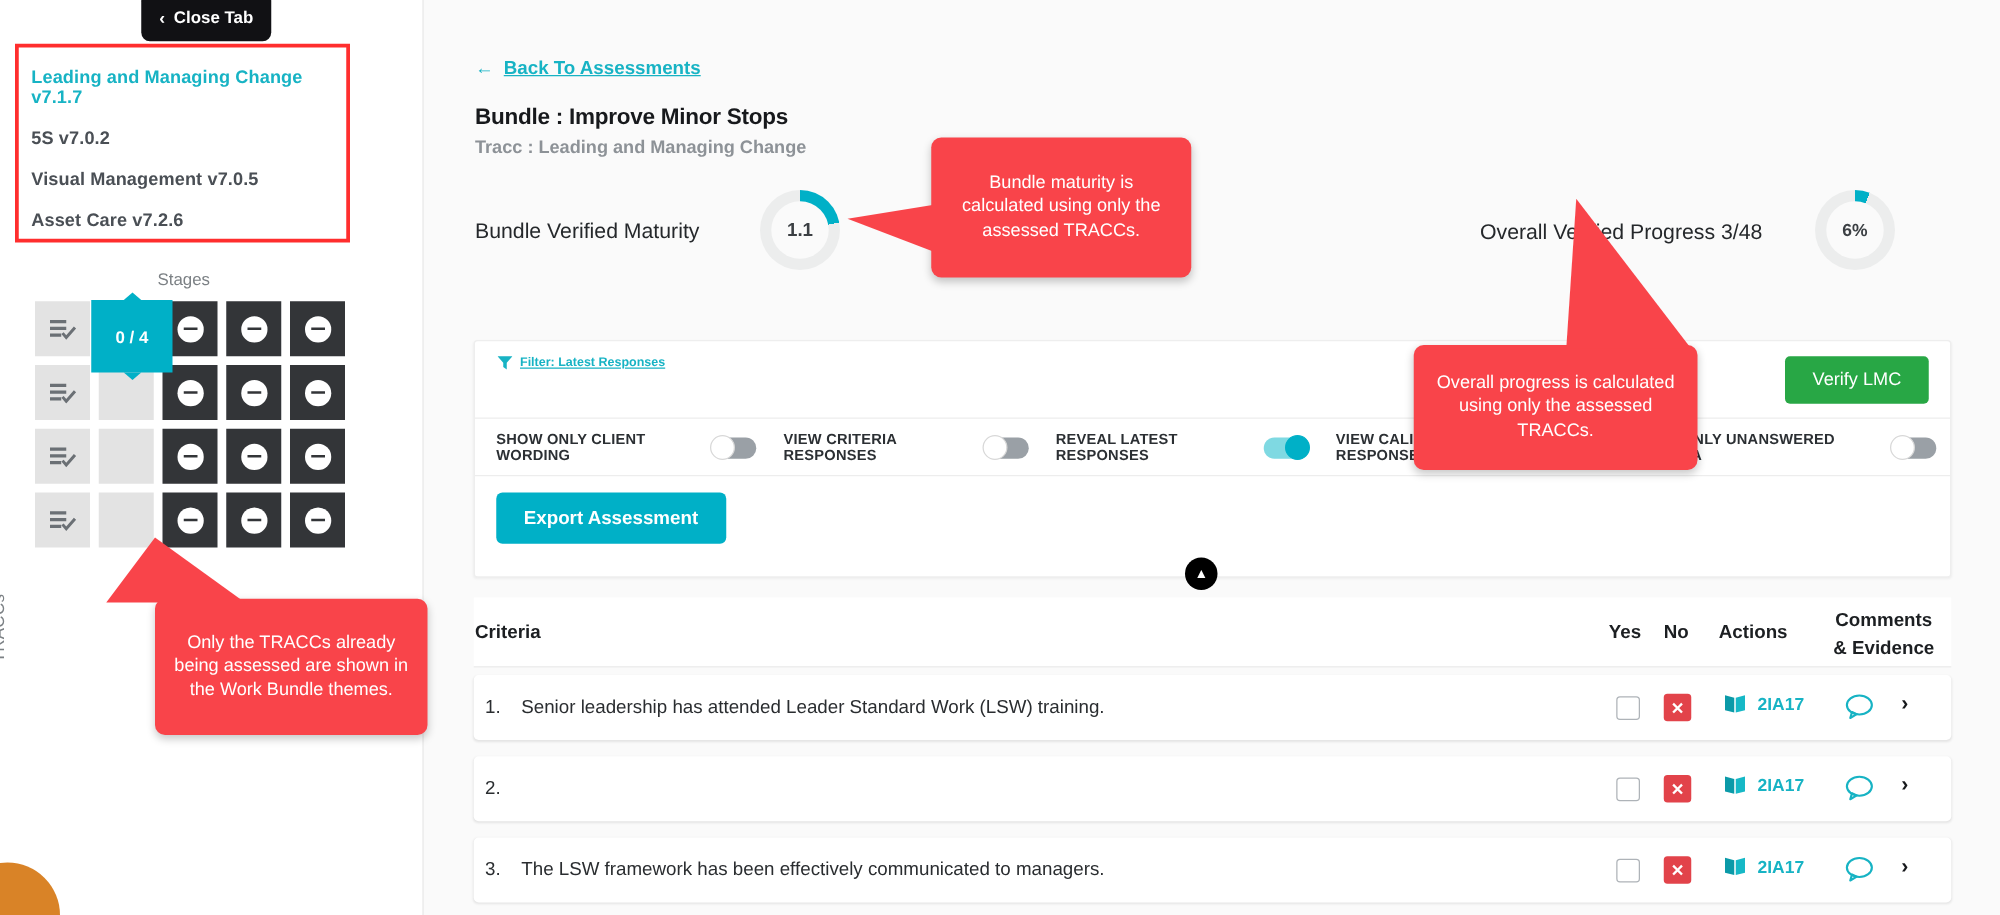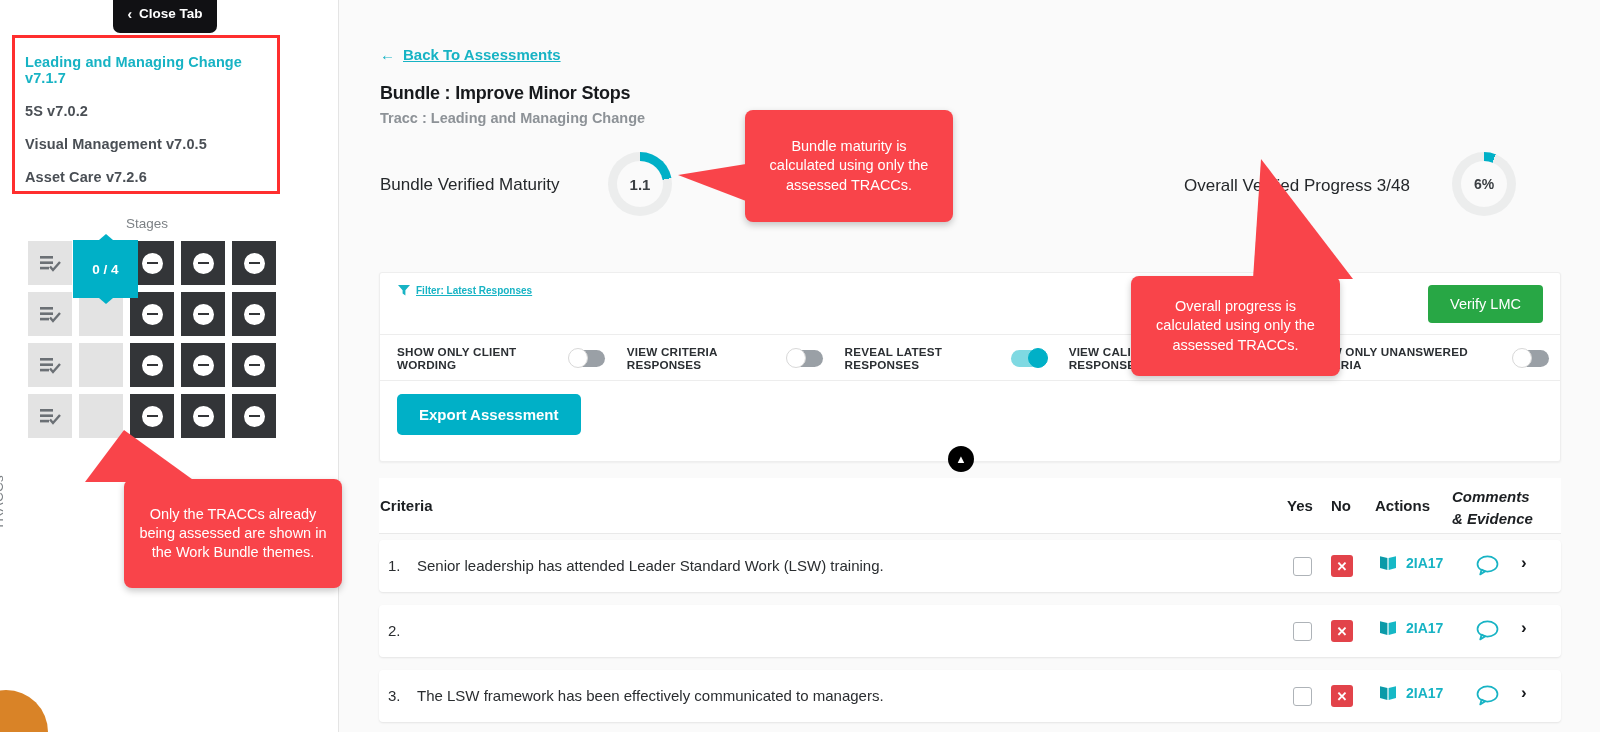--- a/index.html
+++ b/index.html
@@ -214,21 +214,21 @@
     border-bottom: 1px solid #e9e9e9;
   }
   .th {
     position: absolute;
     font-size: 15px; font-weight: 700; color: #1c1f22;
   }
   .th-criteria { left: 1px; top: 19px; }
   .th-yes   { left: 908px; top: 19px; }
   .th-no    { left: 952px; top: 19px; }
   .th-actions { left: 996px; top: 19px; }
-  .th-comments { left: 1073px; top: 8px; width: 110px; text-align: left; line-height: 1.45; font-style: italic; }
+  .th-comments { left: 1073px; top: 8px; width: 110px; text-align: center; line-height: 1.45; }
 
   .rows { position: absolute; left: 40px; top: 540px; width: 1182px; }
   .crow {
     position: relative;
     height: 52px; margin-bottom: 13px;
     background: #fff;
     border-radius: 4px;
     box-shadow: 0 1px 2px rgba(0,0,0,0.09);
   }
   .crow .num {
@@ -280,21 +280,21 @@
     z-index: 10;
   }
   #callout-maturity { left: 745px; top: 110px; width: 208px; height: 112px; }
   #callout-maturity .tail {
     position: absolute; left: -67px; top: 54px;
     width: 0; height: 0;
     border-top: 11px solid transparent;
     border-bottom: 26px solid transparent;
     border-right: 68px solid #f9444a;
   }
-  #callout-progress { left: 1131px; top: 276px; width: 209px; height: 100px; }
+  #callout-progress { left: 1131px; top: 276px; width: 227px; height: 100px; }
   #callout-progress .tail {
     position: absolute; left: 122px; top: -117px;
     width: 0; height: 0;
     border-left: 8px solid transparent;
     border-right: 92px solid transparent;
     border-bottom: 120px solid #f9444a;
   }
   #callout-bundle { left: 124px; top: 479px; width: 218px; height: 109px; }
   #callout-bundle .tail {
     position: absolute; left: -39px; top: -49px;

